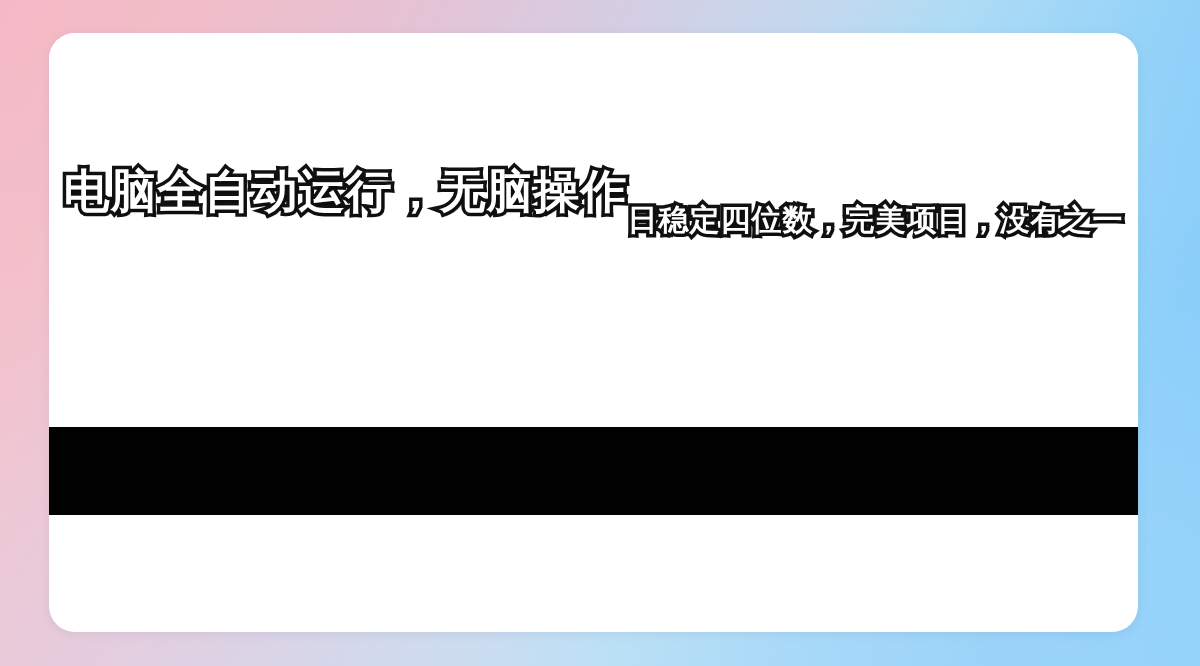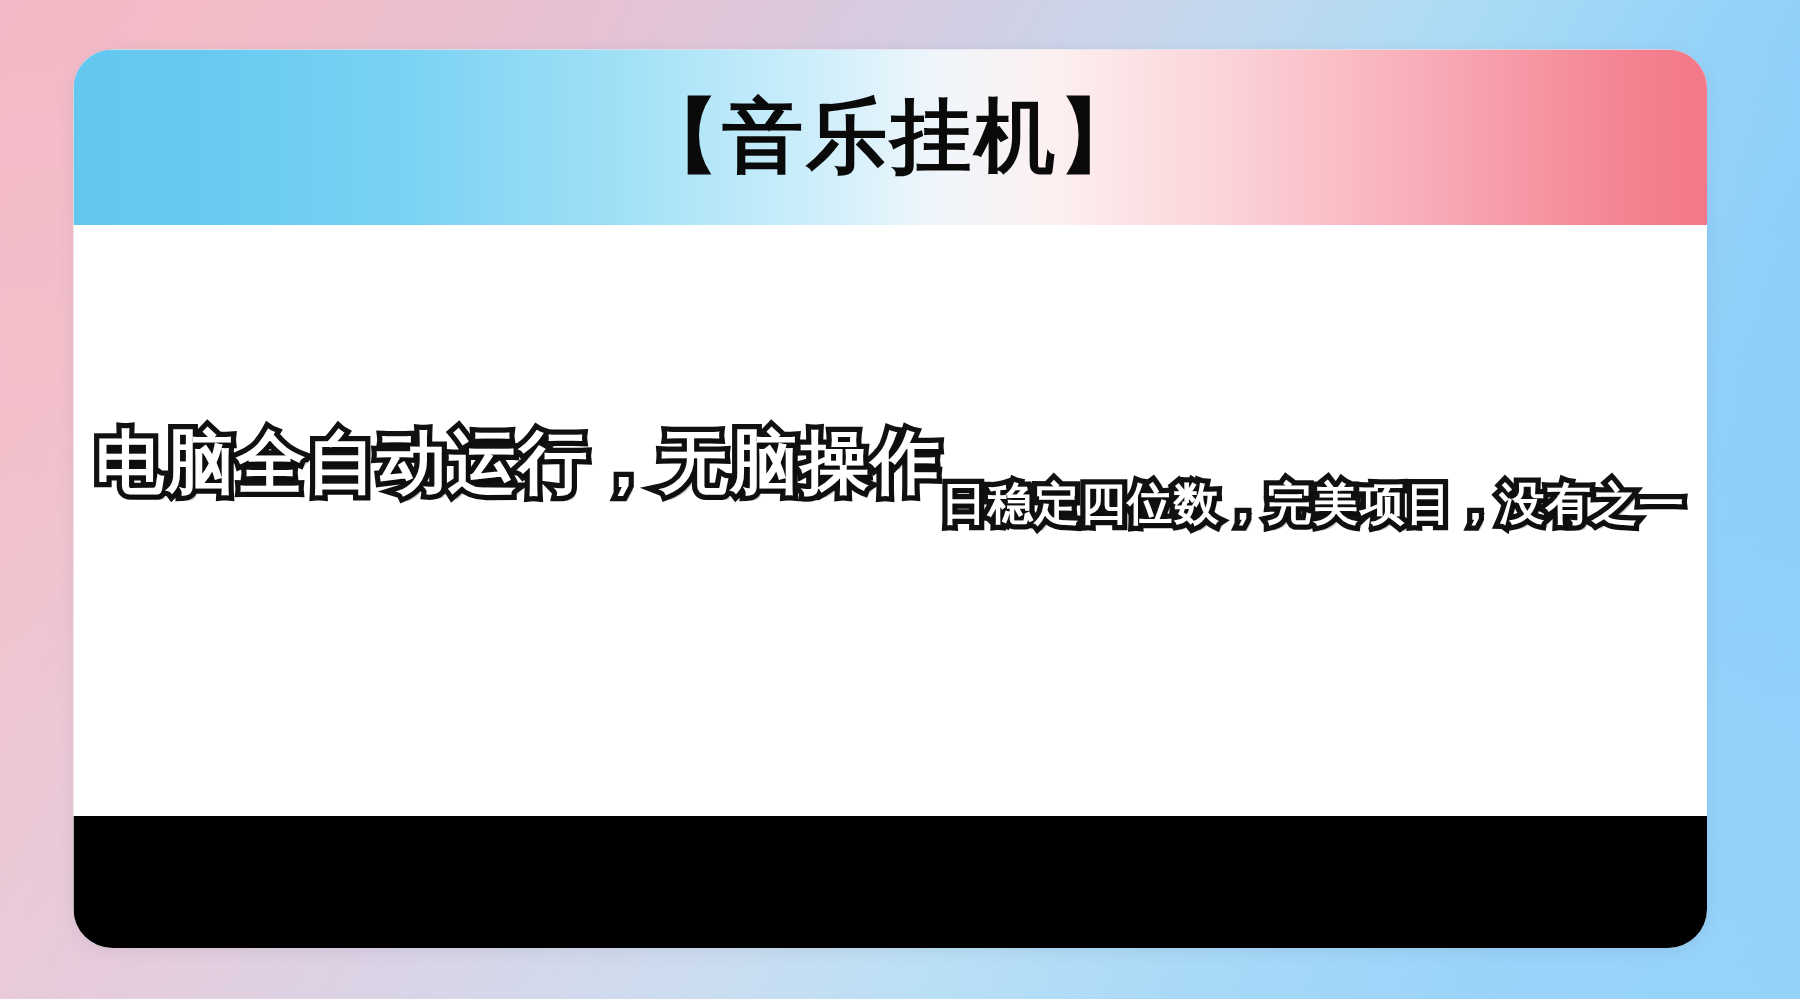--- a/index.html
+++ b/index.html
@@ -139,23 +139,20 @@
     background: #010101;
   }
 </style>
 </head>
 <body>
 
 <div id="stage">
 
   <div id="card">
 
-    <div id="card-header">
-      <div id="header-title">【音乐挂机】</div>
-    </div>
 
     <div id="card-body">
       <div id="body-line-1" class="body-line">电脑全自动运行，无脑操作</div>
       <div id="body-line-2" class="body-line">日稳定四位数，完美项目，没有之一</div>
     </div>
 
     <div id="card-footer"></div>
 
   </div>
 

